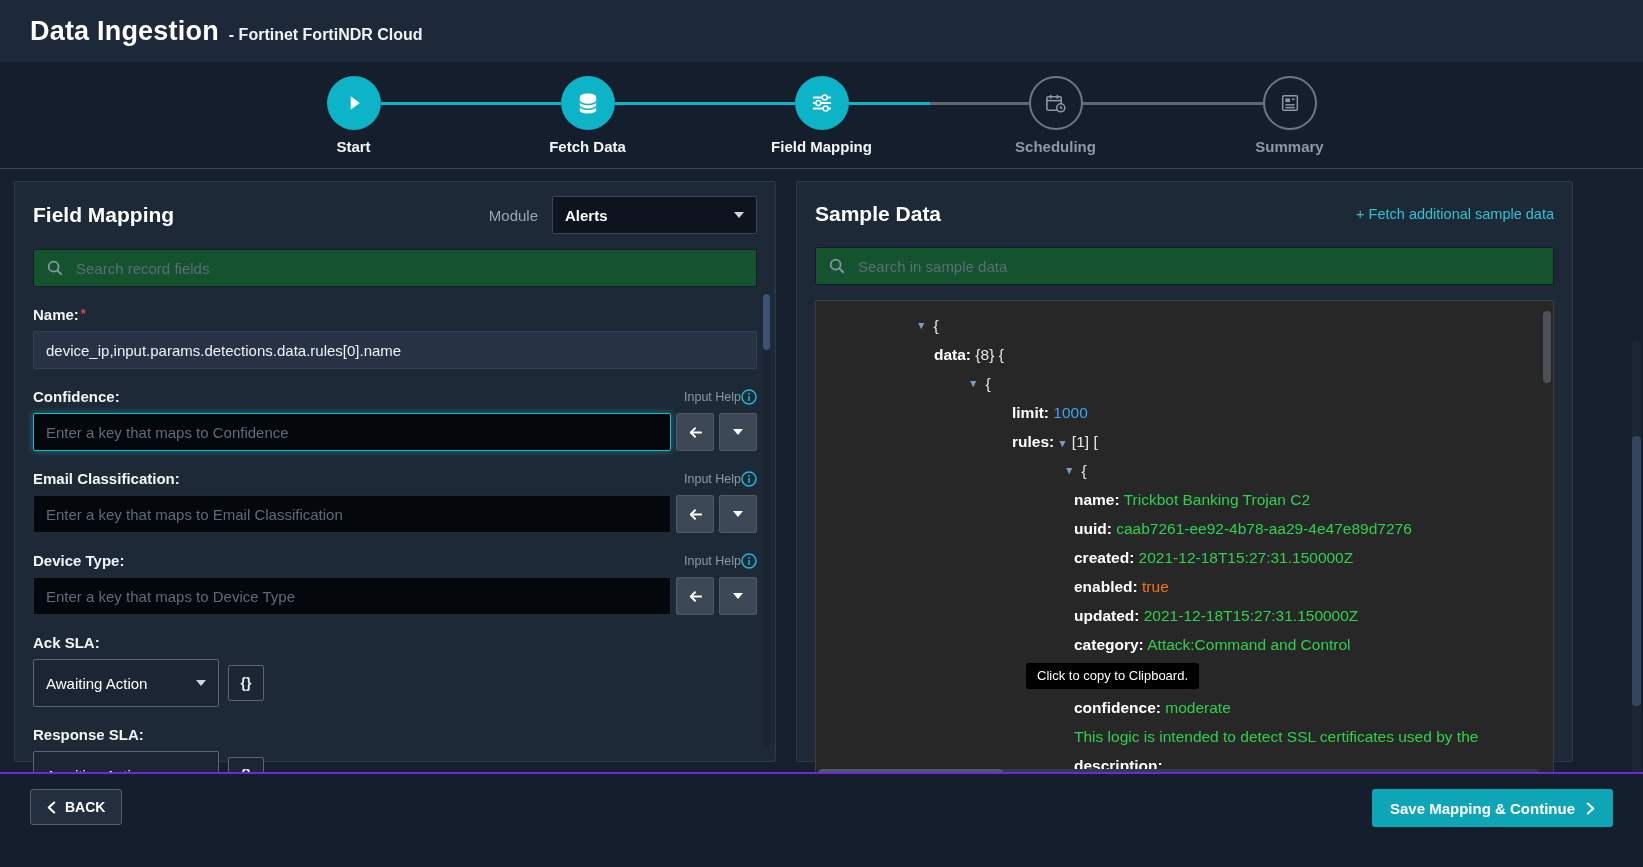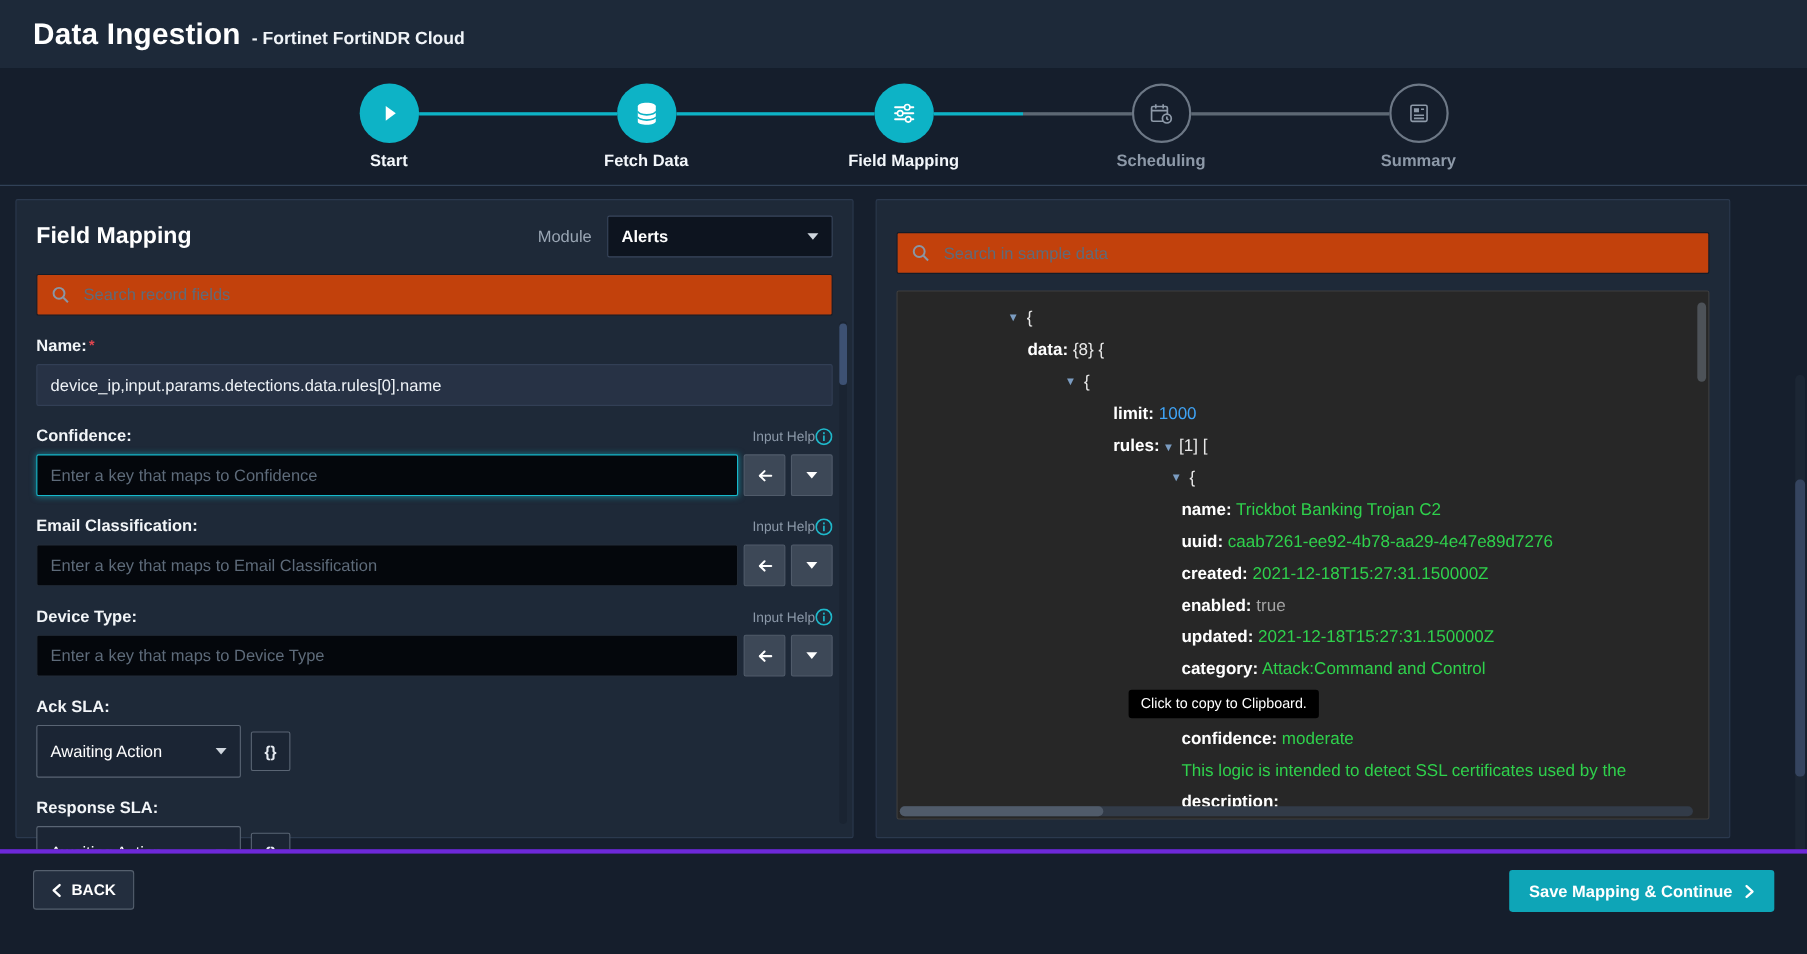--- a/index.html
+++ b/index.html
@@ -36,21 +36,21 @@
   .panel-right { flex: 1; }
   .panel-head { display: flex; justify-content: space-between; align-items: center; min-height: 36px; }
   .panel-title { margin: 0; font-size: 21px; font-weight: bold; color: #ffffff; }
 
   .module-group { display: flex; align-items: center; gap: 14px; }
   .module-label { color: #9aa6b4; font-size: 15px; }
   .select { background: #0d141f; border: 1px solid #39465c; height: 38px; display: flex; align-items: center; justify-content: space-between; padding: 0 12px; color: #ffffff; font-size: 15px; border-radius: 2px; cursor: pointer; }
   .module-select { min-width: 205px; font-weight: bold; }
   .caret-down { width: 0; height: 0; border-left: 5px solid transparent; border-right: 5px solid transparent; border-top: 6px solid #cfd6de; }
 
-  .searchbar { margin-top: 15px; height: 38px; background: #c2410c; border: 1px solid #141c28; border-radius: 2px; display: flex; align-items: center; padding: 0 12px; gap: 10px; }
+  .searchbar { margin-top: 15px; height: 38px; background: #14532d; border: 1px solid #141c28; border-radius: 2px; display: flex; align-items: center; padding: 0 12px; gap: 10px; }
   .searchbar input { background: transparent; border: none; outline: none; color: #dfe5ec; font-size: 15px; flex: 1; font-family: inherit; }
   ::placeholder { color: #5e6b7a; opacity: 1; }
 
   .fld { margin-top: 19px; }
   .label-row { display: flex; justify-content: space-between; align-items: center; margin-bottom: 8px; }
   .fld-label { font-size: 15px; font-weight: bold; color: #f2f5f8; }
   .req { color: #e0454f; margin-left: 2px; font-size: 13px; vertical-align: top; }
   .help { display: flex; align-items: center; gap: 0; color: #8b98a8; font-size: 12.5px; cursor: pointer; }
 
   .txt-input { height: 38px; background: #04070c; border: 1px solid #232c38; border-radius: 2px; color: #dfe5ec; font-size: 15px; padding: 12px 12px; width: 100%; outline: none; font-family: inherit; }
@@ -68,36 +68,36 @@
   .panel-scrollbar { position: absolute; right: 5px; top: 110px; bottom: 12px; width: 7px; background: #1a2432; border-radius: 4px; }
   .panel-scrollbar .thumb { position: absolute; top: 2px; left: 0; width: 7px; height: 56px; background: #3d5173; border-radius: 4px; cursor: grab; }
 
   
   .fetch-link { color: #2fc3d2; font-size: 14.5px; text-decoration: none; cursor: pointer; }
   .json-viewer { margin-top: 15px; height: 481px; background: #272727; border: 1px solid #3f3f3f; border-radius: 2px; position: relative; overflow: hidden; padding-top: 10px; font-size: 15.5px; }
   .json-line { height: 29px; line-height: 29px; white-space: nowrap; overflow: hidden; }
   .j-key { color: #ffffff; font-weight: bold; }
   .j-string { color: #2fd14c; cursor: pointer; }
   .j-number { color: #3fa3f5; cursor: pointer; }
-  .j-boolean { color: #a3a3a3; cursor: pointer; }
+  .j-boolean { color: #f97316; cursor: pointer; }
   .j-brace { color: #e8e8e8; }
   .j-caret, .lead-caret { color: #7b9cc1; font-size: 10.5px; cursor: pointer; }
   .lead-caret { margin-right: 7px; position: relative; top: -2px; }
   .json-tooltip-row { height: 34px; display: flex; align-items: center; }
   .json-tooltip { background: #000000; color: #ffffff; font-size: 13px; line-height: 16px; padding: 5px 11px; border-radius: 3px; white-space: nowrap; }
   .json-vscroll { position: absolute; top: 2px; right: 2px; width: 8px; bottom: 14px; }
   .json-vscroll .thumb { position: absolute; top: 8px; width: 8px; height: 72px; background: #4d5258; border-radius: 4px; cursor: grab; }
   .json-hscroll { position: absolute; left: 2px; bottom: 2px; right: 14px; height: 9px; background: #323b48; border-radius: 5px; }
   .json-hscroll .thumb { position: absolute; left: 0; top: 0; width: 185px; height: 9px; background: #505b6a; border-radius: 5px; cursor: grab; }
 
   .page-scrollbar { position: absolute; right: 2px; top: 172px; width: 9px; height: 598px; background: #1c2634; border-radius: 4px; }
   .page-scrollbar .thumb { position: absolute; top: 95px; left: 0; width: 9px; height: 270px; background: #35445f; border-radius: 4px; cursor: grab; }
 
   
-  .footer { position: absolute; left: 0; right: 0; bottom: 0; height: 95px; background: #151e2c; border-top: 4px solid #6d28d9; display: flex; align-items: flex-start; justify-content: space-between; padding: 15px 30px 0 30px; }
+  .footer { position: absolute; left: 0; right: 0; bottom: 0; height: 95px; background: #151e2c; border-top: 2px solid #6d28d9; display: flex; align-items: flex-start; justify-content: space-between; padding: 15px 30px 0 30px; }
   .back-btn { height: 36px; padding: 0 16px; background: #232e3e; border: 1px solid #55606e; border-radius: 3px; color: #ffffff; font-weight: bold; font-size: 14px; display: flex; align-items: center; gap: 9px; cursor: pointer; font-family: inherit; }
   .save-btn { height: 38px; padding: 0 18px; background: #0ea5b7; border: none; border-radius: 3px; color: #ffffff; font-weight: bold; font-size: 15px; display: flex; align-items: center; gap: 11px; cursor: pointer; font-family: inherit; }
   .icon { display: inline-flex; align-items: center; justify-content: center; }
 </style>
 </head>
 <body>
 
 <div class="app-header">
   <span class="app-title">Data Ingestion</span>
   <span class="app-subtitle">- Fortinet FortiNDR Cloud</span>
@@ -332,20 +332,24 @@
         <button class="code-btn">{}</button>
       </div>
     </div>
 
     <div class="panel-scrollbar">
       <div class="thumb"></div>
     </div>
   </section>
 
   <section class="panel panel-right">
+    <div class="panel-head">
+      <h2 class="panel-title">Sample Data</h2>
+      <a class="fetch-link">+ Fetch additional sample data</a>
+    </div>
 
     <div class="searchbar">
       <span class="icon">
         <svg viewBox="0 0 20 20" width="18" height="18" fill="none" stroke="#8a96a5" stroke-width="2">
             <circle cx="8.5" cy="8.5" r="5.5"></circle>
             <line x1="12.8" y1="12.8" x2="17.5" y2="17.5"></line>
           </svg>
       </span>
       <input placeholder="Search in sample data" style="">
     </div>

